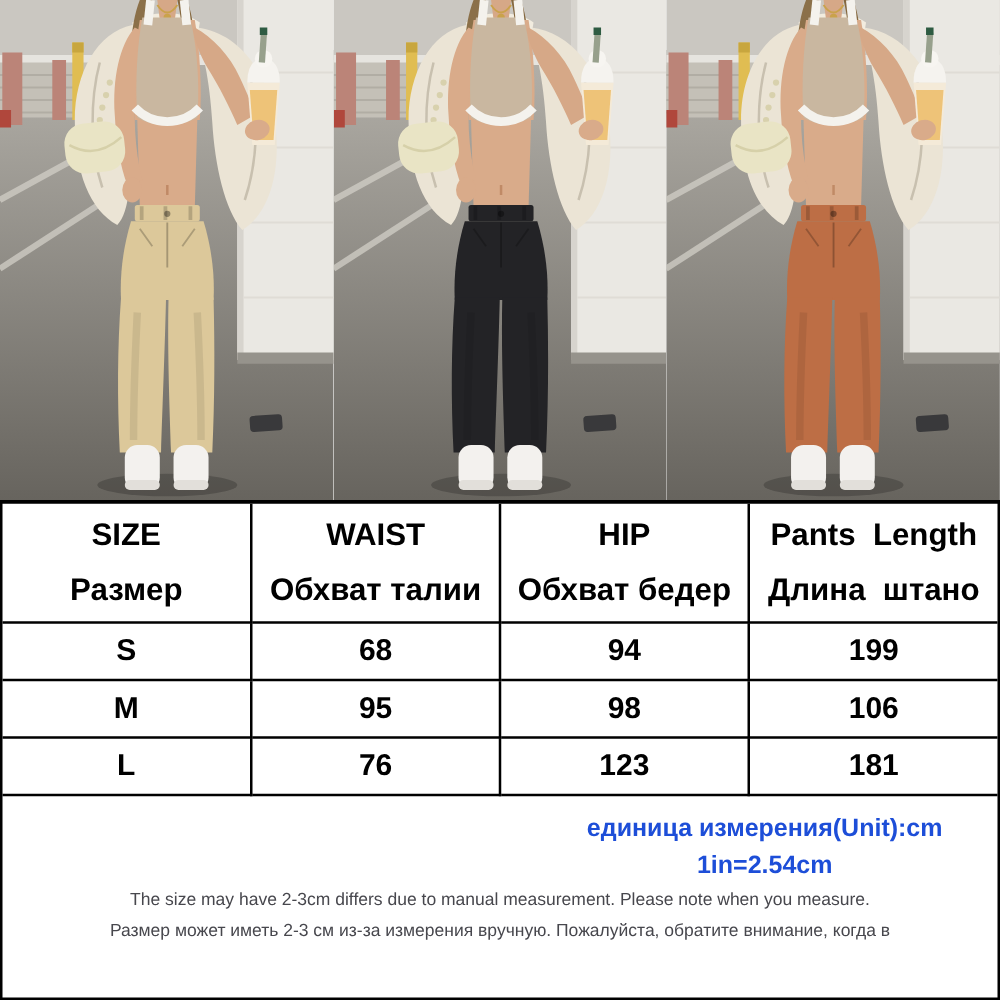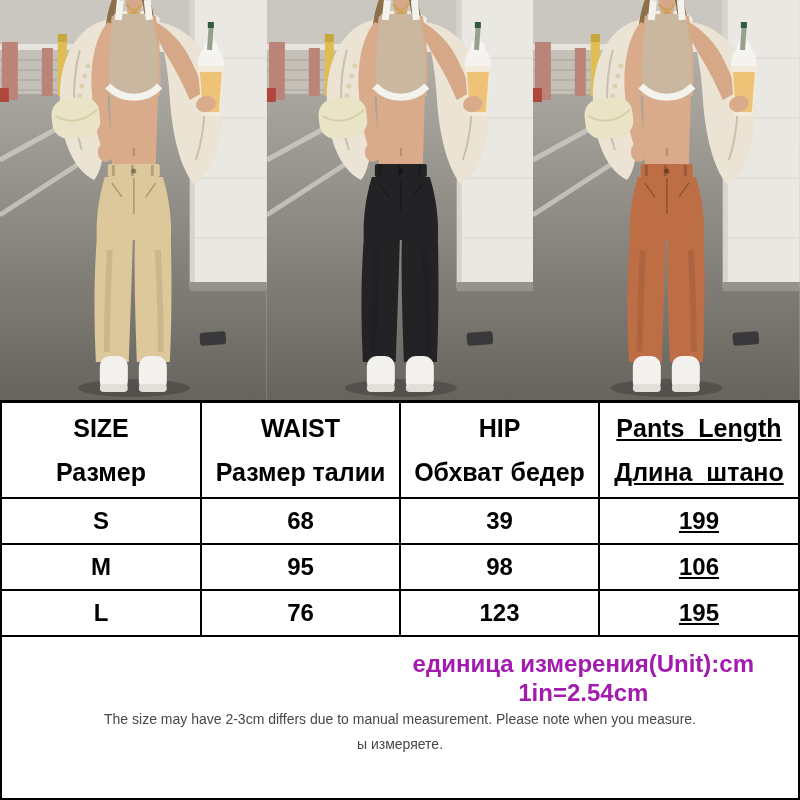--- a/index.html
+++ b/index.html
@@ -20,29 +20,29 @@
     background:#ffffff;color:#000;
   }
   table.size-chart{
     width:100%;border-collapse:collapse;table-layout:fixed;padding-left:48px;
   }
   .size-chart th,.size-chart td{
     border:2px solid #000;text-align:center;vertical-align:middle;
     font-weight:bold;padding:0;color:#000;
   }
   .size-chart th:first-child,.size-chart td:first-child{border-left:none;}
-  .size-chart th:last-child,.size-chart td:last-child{border-right:none;text-decoration:underline;}
+  .size-chart th:last-child,.size-chart td:last-child{border-right:none;}
   .size-chart thead th{border-top:none;height:94px;font-size:25px;}
   .hl{height:44px;line-height:44px;white-space:pre;}
   .size-chart td{height:44px;font-size:24px;}
 
   .unit-note{text-align:right;padding:12px 44px 0 0;}
   .unit-inner{
     display:inline-block;text-align:center;
-    font-weight:bold;font-size:24px;line-height:29px;color:#a21caf;
+    font-weight:bold;font-size:20px;line-height:29px;color:#1d4ed8;
   }
   .disclaimer{
     text-align:center;
     color:#47474d;font-size:14px;line-height:25px;
     white-space:nowrap;font-weight:normal;
   }
 </style>
 </head>
 <body>
 
@@ -379,58 +379,58 @@
         <col style="width:25%">
       </colgroup>
     <thead>
       <tr>
         <th>
           <div class="hl">SIZE</div>
           <div class="hl">Размер</div>
         </th>
         <th>
           <div class="hl">WAIST</div>
-          <div class="hl">Размер талии</div>
+          <div class="hl">Обхват талии</div>
         </th>
         <th>
           <div class="hl">HIP</div>
           <div class="hl">Обхват бедер</div>
         </th>
         <th>
           <div class="hl">Pants  Length</div>
           <div class="hl">Длина  штано</div>
         </th>
       </tr>
     </thead>
     <tbody>
       <tr>
         <td>S</td>
         <td>68</td>
-        <td>39</td>
+        <td>94</td>
         <td>199</td>
       </tr>
       <tr>
         <td>M</td>
         <td>95</td>
         <td>98</td>
         <td>106</td>
       </tr>
       <tr>
         <td>L</td>
         <td>76</td>
         <td>123</td>
-        <td>195</td>
+        <td>181</td>
       </tr>
     </tbody>
   </table>
 
   <div class="unit-note">
     <div class="unit-inner">
       <div>единица измерения(Unit):cm</div>
       <div>1in=2.54cm</div>
     </div>
   </div>
 
   <div class="disclaimer">
     <div>The size may have 2-3cm differs due to manual measurement. Please note when you measure.</div>
-    <div>ы измеряете.</div>
+    <div>Размер может иметь 2-3 см из-за измерения вручную. Пожалуйста, обратите внимание, когда в</div>
   </div>
 </div>
 
 </body></html>

